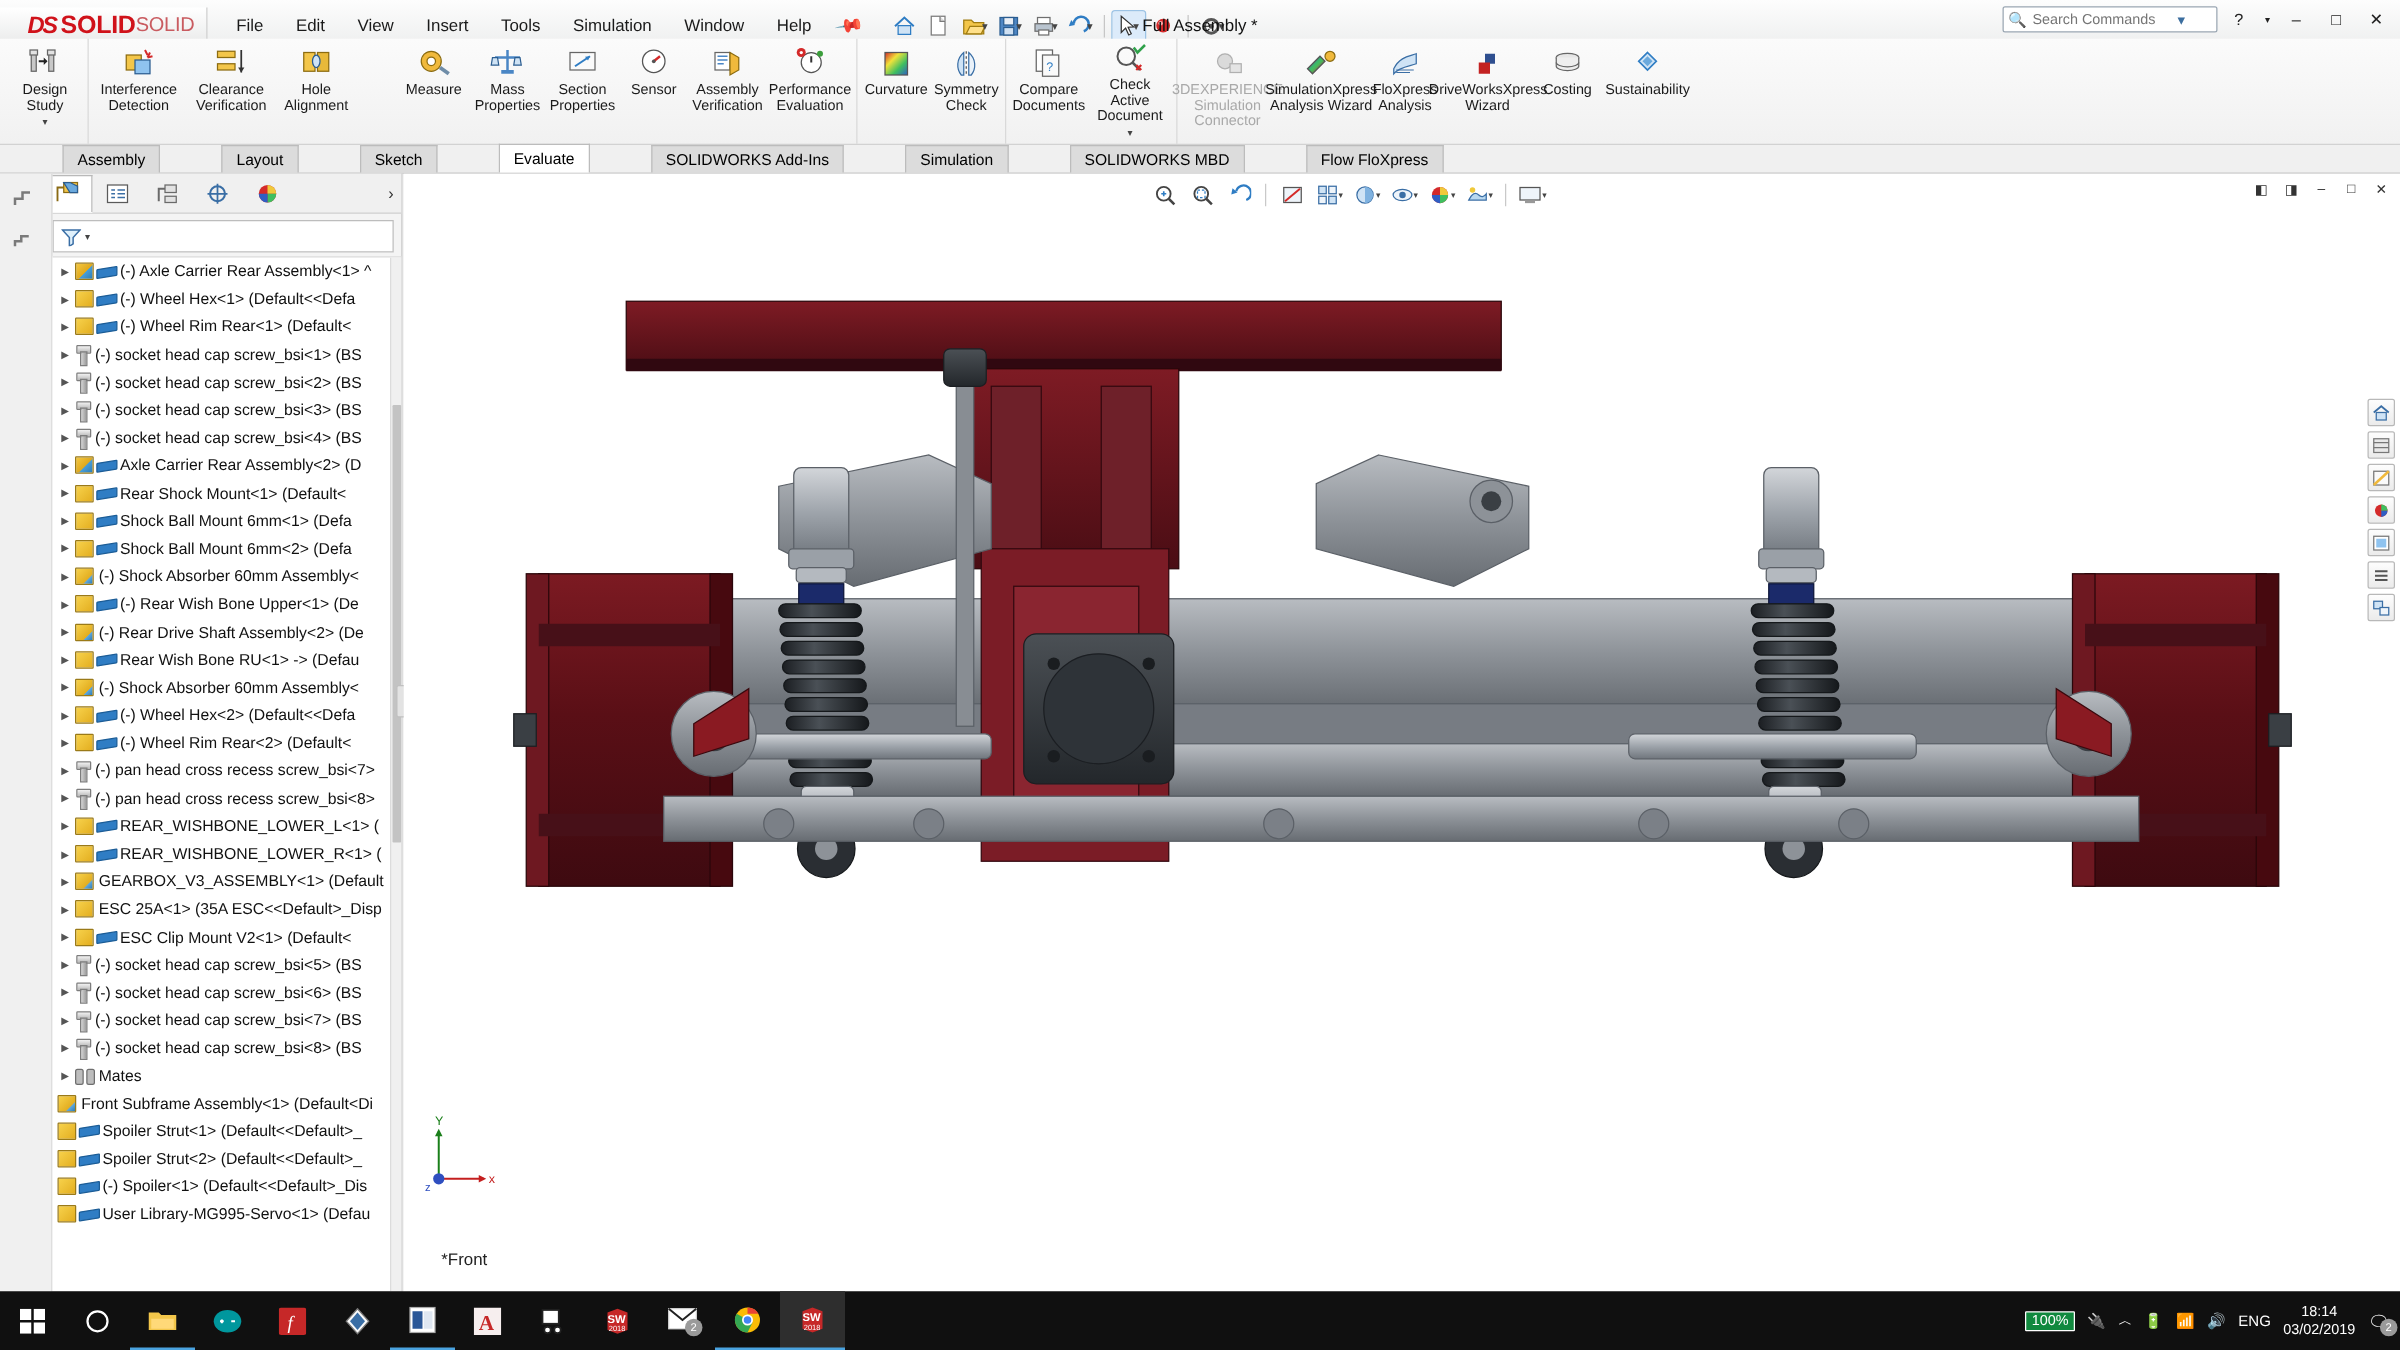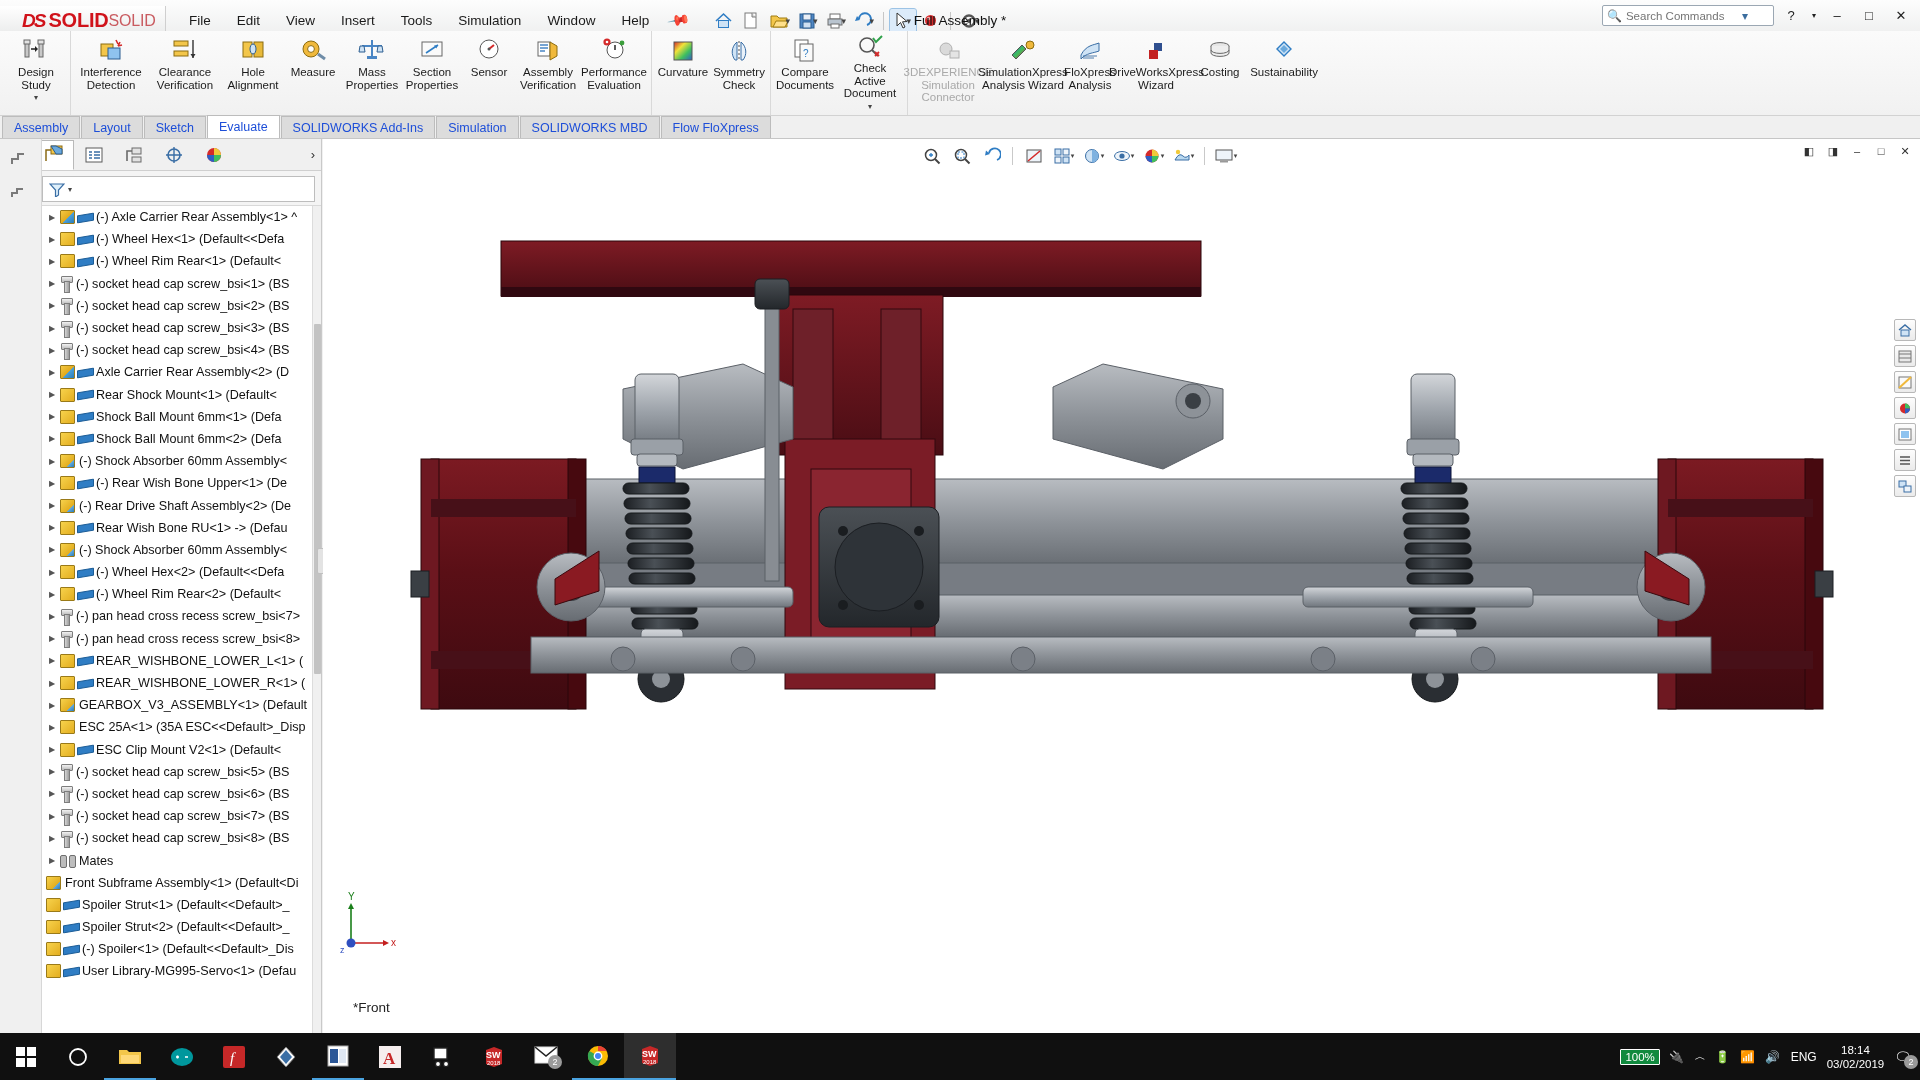--- a/index.html
+++ b/index.html
@@ -60,21 +60,21 @@
   .caret { font-size:8px; color:#444; margin-top:1px; }
 
   
   .cmdtabs {
     position:absolute; left:0; top:116px; width:1920px; height:23px;
     background:#f0f0f0; display:flex; align-items:flex-end; gap:0; padding-left:2px;
     border-bottom:1px solid #c6c6c6;
   }
   .ctab {
     height:22px; padding:4px 11px; display:flex; align-items:center; font-size:12.5px;
-    background:#dcdcdc; border:1px solid #bcbcbc; border-bottom:none; margin-right:1px; color:#1d4ed8;
+    background:#dcdcdc; border:1px solid #bcbcbc; border-bottom:none; margin-right:1px; color:#000000;margin-left:48px;
   }
   .ctab.active { background:#fff; border-color:#bcbcbc; font-weight:normal; height:23px; }
 
   
   .fm {
     position:absolute; left:0; top:139px; width:322px; bottom:33px;
     background:#f4f4f4; border-right:1px solid #c9c9c9;
     display:flex; flex-direction:column;
   }
   .fm-tabs { height:32px; display:flex; align-items:center; padding-left:34px; background:#f0f0f0; border-bottom:1px solid #cfcfcf; }
@@ -299,21 +299,21 @@
       <div class="rbtn" style="width:62px;">
         <span class="ic">
           <svg width="30" height="26" viewBox="0 0 30 26">
               <rect x="5" y="5" width="9" height="15" fill="#f3c64a" stroke="#8c6c10"></rect>
               <rect x="16" y="5" width="9" height="15" fill="#e8b93a" stroke="#8c6c10"></rect>
               <ellipse cx="15" cy="12" rx="3" ry="5" fill="#cfe3f5" stroke="#2b5d90"></ellipse>
             </svg>
         </span>
         <span class="lbl">Hole Alignment</span>
       </div>
-      <div class="rbtn" style="width:58px;">
+      <div class="rbtn" style="width:58px;margin-left:34px;">
         <span class="ic">
           <svg width="30" height="26" viewBox="0 0 30 26">
               <circle cx="13" cy="12" r="8" fill="#f0b93c" stroke="#8c6c10"></circle>
               <circle cx="13" cy="12" r="3.4" fill="#fff" stroke="#8c6c10"></circle>
               <path d="M20 17 l7 5" stroke="#6f8da8" stroke-width="3"></path>
             </svg>
         </span>
         <span class="lbl">Measure</span>
       </div>
       <div class="rbtn" style="width:60px;">

